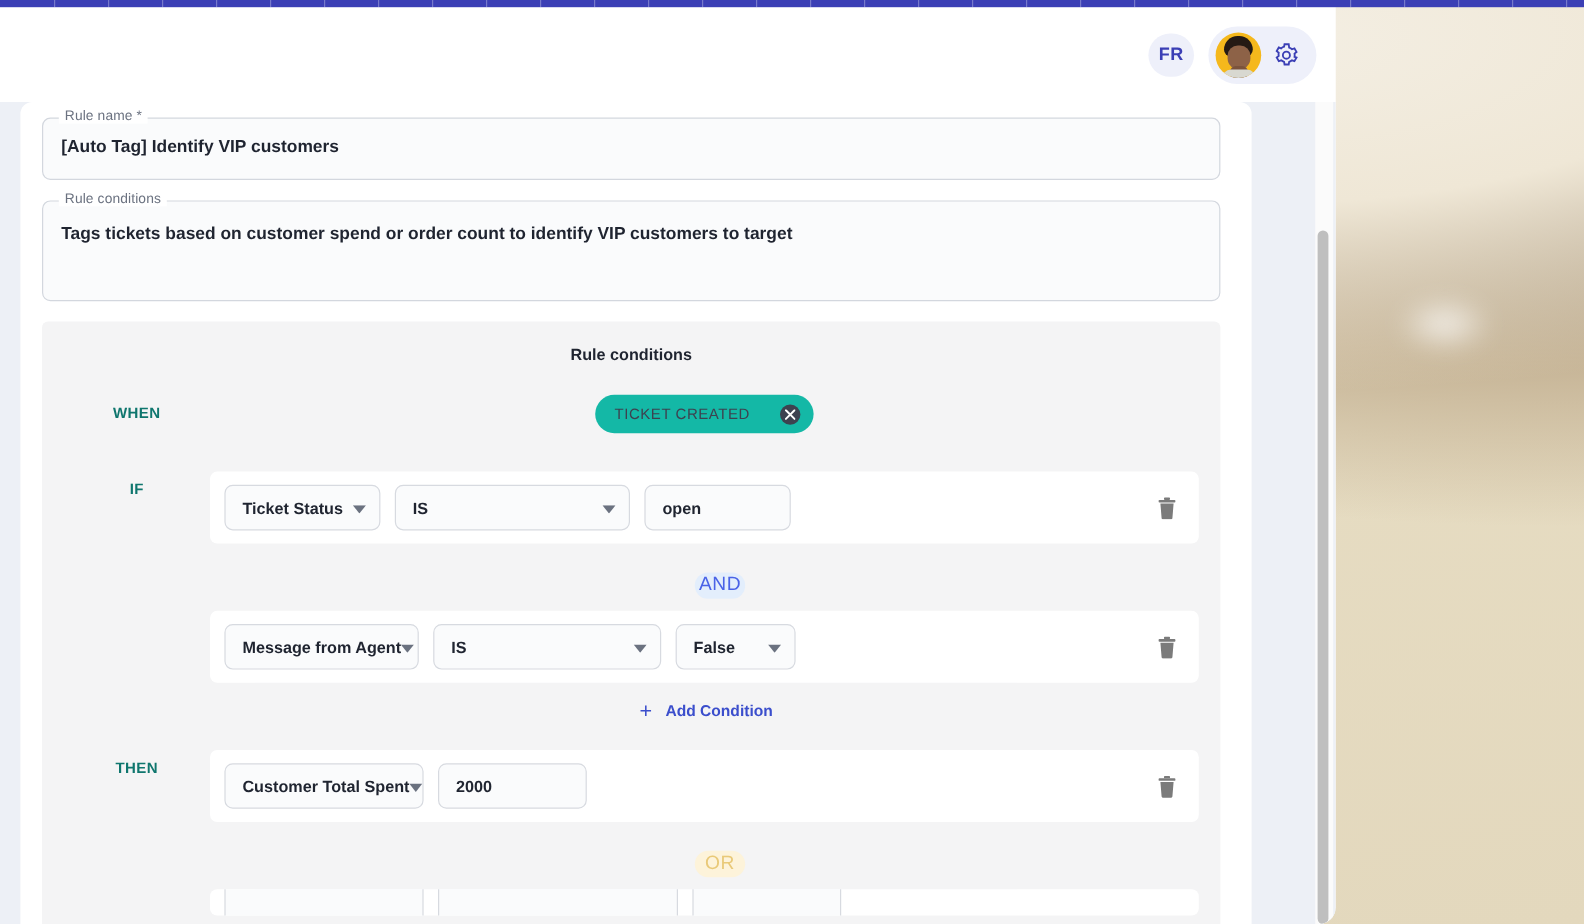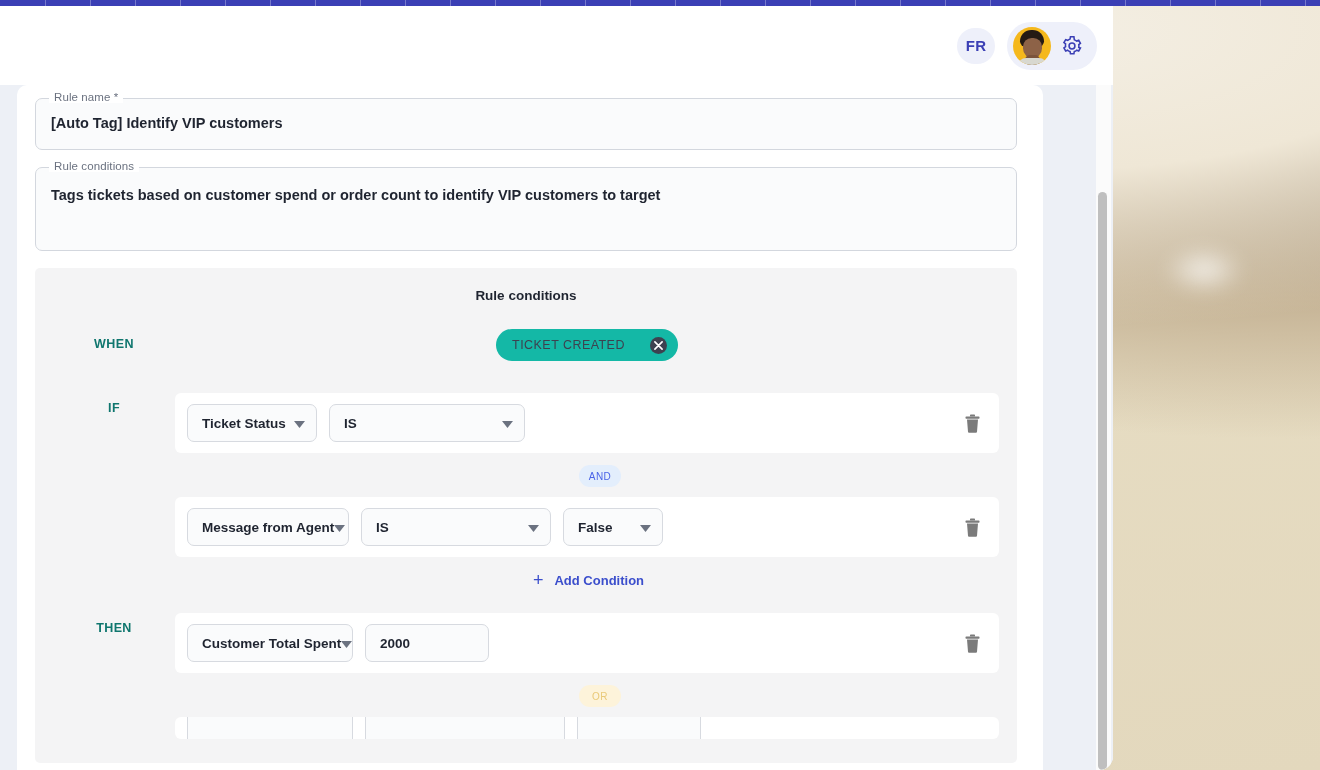--- a/index.html
+++ b/index.html
@@ -158,21 +158,21 @@
   .trash-btn {
     position: absolute; right: 16px; top: 50%; transform: translateY(-50%);
     width: 22px; height: 22px; cursor: pointer;
     display:flex; align-items:center; justify-content:center;
   }
 
   
   .op-chip {
     display: inline-flex; align-items: center; justify-content: center;
     height: 22px; min-width: 42px; border-radius: 11px;
-    font-size: 10px; letter-spacing: .4px; margin: 12px 0 10px 26px;
+    font-size: 16px; letter-spacing: .4px; margin: 24px 0 10px 26px;
     cursor: pointer;
   }
   .op-chip.and { background: #e3eefc; color: #4a63e7; }
   .op-chip.or  { background: #fdf3da; color: #e9c978; }
 
   .add-condition {
     display: inline-flex; align-items: center; gap: 11px;
     margin: 14px 0 6px 0; padding-left: 3px;
     font-size: 13px; font-weight: 700; color: #3b4ecc; cursor: pointer;
   }
@@ -265,20 +265,21 @@
                   </span>
                 </div>
                 <div class="ctrl w-op">
                   <span>IS</span>
                   <span class="caret" style="margin-left:auto;">
                     <svg width="11" height="7" viewBox="0 0 11 7">
                         <path d="M0 0 L5.5 7 L11 0 Z" fill="#6b7280"></path>
                       </svg>
                   </span>
                 </div>
+                <div class="ctrl input w-val">open</div>
                 <span class="trash-btn">
                   <svg width="17" height="19" viewBox="0 0 17 19" fill="#7b7b7b">
                     <rect x="1.5" y="2.6" width="14" height="2.1" rx="0.7"></rect>
                     <rect x="6" y="0.6" width="5" height="2" rx="0.7"></rect>
                     <path d="M3 5.6 h11 l-1 12.2 a1 1 0 0 1 -1 .9 H5 a1 1 0 0 1 -1 -.9 z"></path>
                   </svg>
                 </span>
               </div>
 
               <div class="op-chip and">AND</div>

